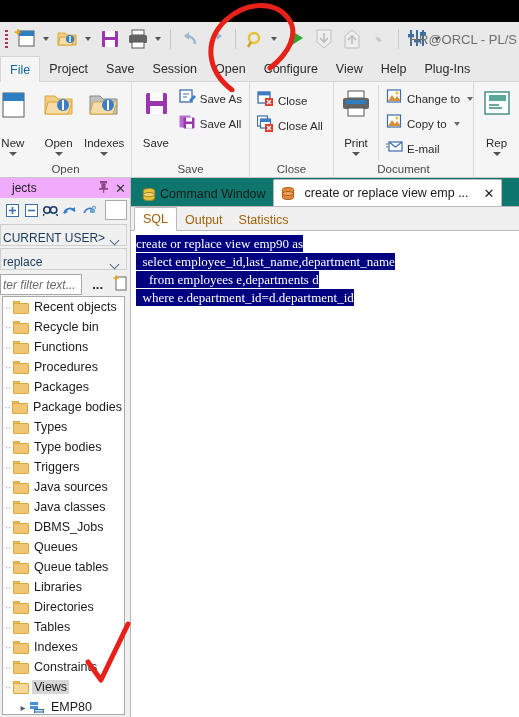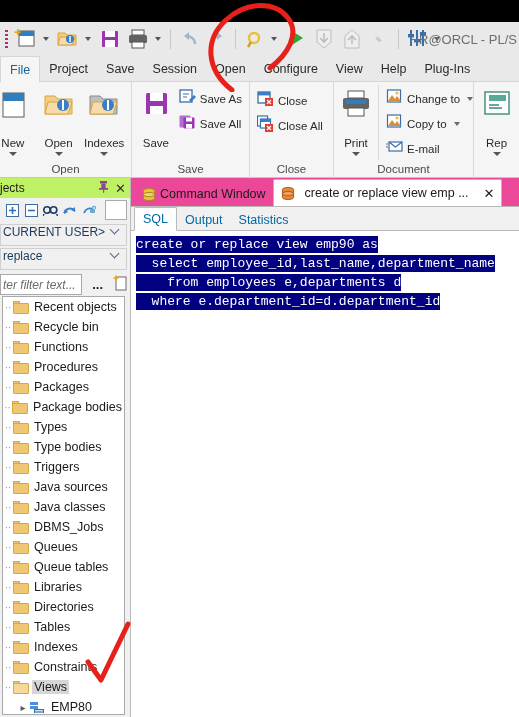--- a/index.html
+++ b/index.html
@@ -87,37 +87,37 @@
 
   
   .leftpanel {
     position: absolute; left: 0; top: 178px; width: 131px; height: 539px;
     background: #f0f0f0;
     border-right: 1px solid #b9b9b9;
     overflow: hidden;
   }
   .lp-title {
     height: 20px; display: flex; align-items: center;
-    font-size: 12px; color: #1a1a1a; padding-left: 0;
-    background: #bef264;
+    font-size: 12px; color: #1a1a1a; padding-left: 12px;
+    background: #f0abfc;
     justify-content: center;
   }
   .lp-title .spacer { flex: 1; }
   .lp-toolbar {
     height: 24px; display: flex; align-items: center; gap: 2px;
     padding-left: 4px; background: #f0f0f0;
   }
   .lp-tb-btn { width: 17px; height: 17px; display: flex;
                align-items: center; justify-content: center; }
   .lp-swatch { width: 22px; height: 20px; background: #fff;
                border: 1px solid #a9a9a9; margin-left: 6px; }
   .lp-combo {
     height: 22px; margin: 2px 3px 0 0; background: #f0f0f0;
     border: 1px solid #cfcfcf;
-    display: flex; align-items: flex-start;
+    display: flex; align-items: flex-end;
     font-size: 12px; color: #1a3a5a; padding-left: 2px;
   }
   .lp-combo .cspace { flex: 1; }
   .chev {
     width: 9px; height: 9px; margin-right: 6px; position: relative;
   }
   .chev::after {
     content: ""; position: absolute; left: 0; top: 1px;
     width: 6px; height: 6px;
     border-right: 1.6px solid #4a6a8a; border-bottom: 1.6px solid #4a6a8a;
@@ -156,21 +156,21 @@
                 border-bottom: none; border-radius: 1px 1px 0 0; }
   .folder.open .fb { background: #f5d89a; }
   .viewico { width: 17px; height: 13px; margin-right: 3px; position: relative; flex: none; }
 
   
   .rightside {
     position: absolute; left: 131px; top: 178px; width: 388px; height: 539px;
     background: #f0f0f0;
   }
   .tabstrip { height: 28px; display: flex; align-items: flex-end;
-              padding-left: 4px; background: #ec4899; }
+              padding-left: 4px; background: #0f766e; }
   .wtab {
     height: 24px; display: flex; align-items: center; gap: 4px;
     padding: 0 7px; font-size: 12.5px; color: #1a1a1a; white-space: nowrap;
   }
   .wtab.active {
     height: 27px; background: #ffffff;
     border: 1px solid #b9b9b9; border-bottom: none;
     border-radius: 2px 2px 0 0;
     gap: 10px;
   }
@@ -180,33 +180,33 @@
   .editorpane {
     position: absolute; left: 0; top: 28px; right: 0; bottom: 0;
     background: #ffffff; border-top: 1px solid #b9b9b9;
   }
   .subtabs {
     height: 24px; display: flex; align-items: flex-end;
     background: #f0f0f0; border-bottom: 1px solid #b9b9b9; padding-left: 3px;
   }
   .stab {
     height: 21px; display: flex; align-items: center; padding: 0 8px;
-    font-size: 12.5px; color: #0369a1;
+    font-size: 12.5px; color: #a16207;
   }
   .stab.active {
     background: #ffffff; height: 24px;
     border: 1px solid #b9b9b9; border-bottom: 1px solid #ffffff;
     margin-bottom: -1px; border-radius: 2px 2px 0 0;
   }
   .sqlarea {
     position: absolute; left: 0; top: 24px; right: 0; bottom: 0;
     background: #ffffff; padding: 3px 0 0 5px;
   }
   .sqlline {
-    font-family: Liberation Mono, monospace;
+    font-family: Liberation Serif, serif;
     font-size: 13px; line-height: 17px; white-space: pre;
     color: #ffffff; display: inline-block;
   }
   .sqlwrap { display: block; }
   .sqlsel { background: #000080; }
 
   
   .anno { position: absolute; pointer-events: none; }
 
   

